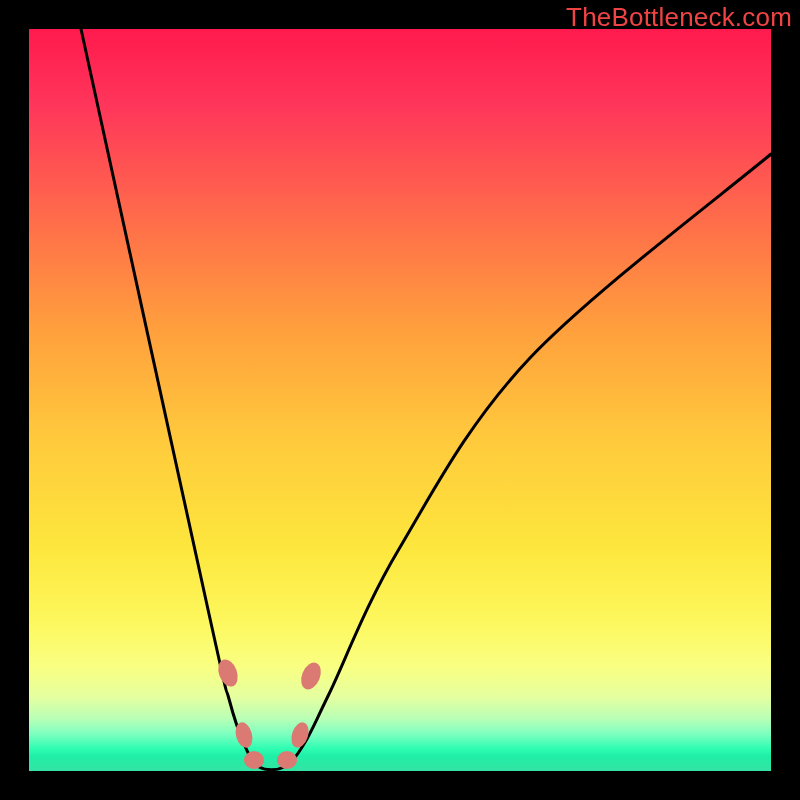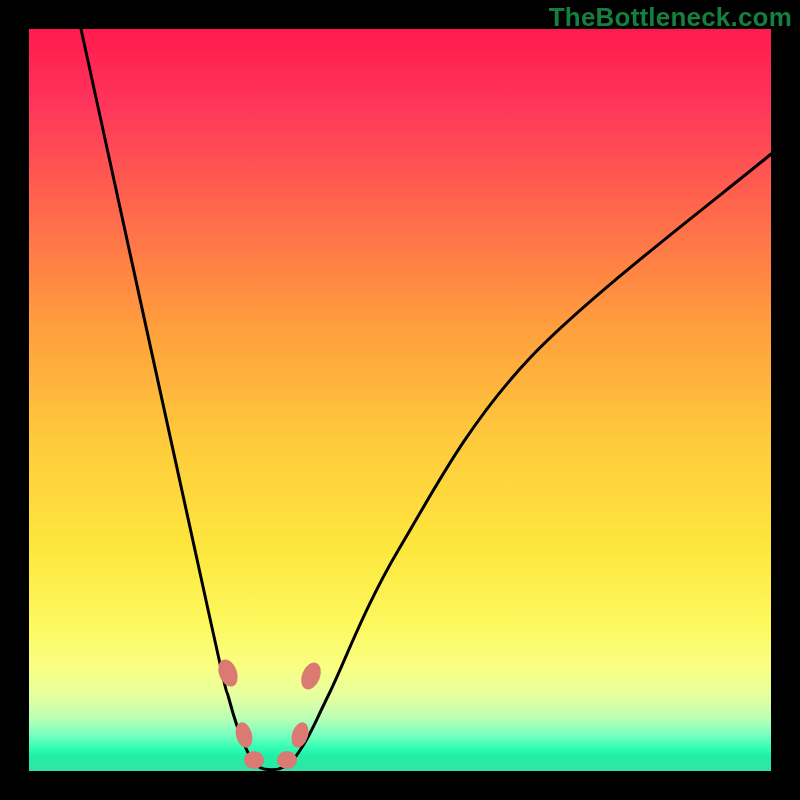--- a/index.html
+++ b/index.html
@@ -32,22 +32,22 @@
       #2efdb2 97%,
       #1fefa7 98%,
       #34e3a3 100%
     );
   }
   .watermark {
     position: absolute;
     top: 2px;
     right: 8px;
     font-size: 26px;
-    font-weight: 700;
-    color: #15803d;
+    font-weight: 400;
+    color: #ef4444;
     letter-spacing: 0.2px;
     z-index: 10;
     user-select: none;
     text-align: right;
   }
   svg.curve {
     position: absolute;
     left: 0;
     top: 0;
     width: 742px;

